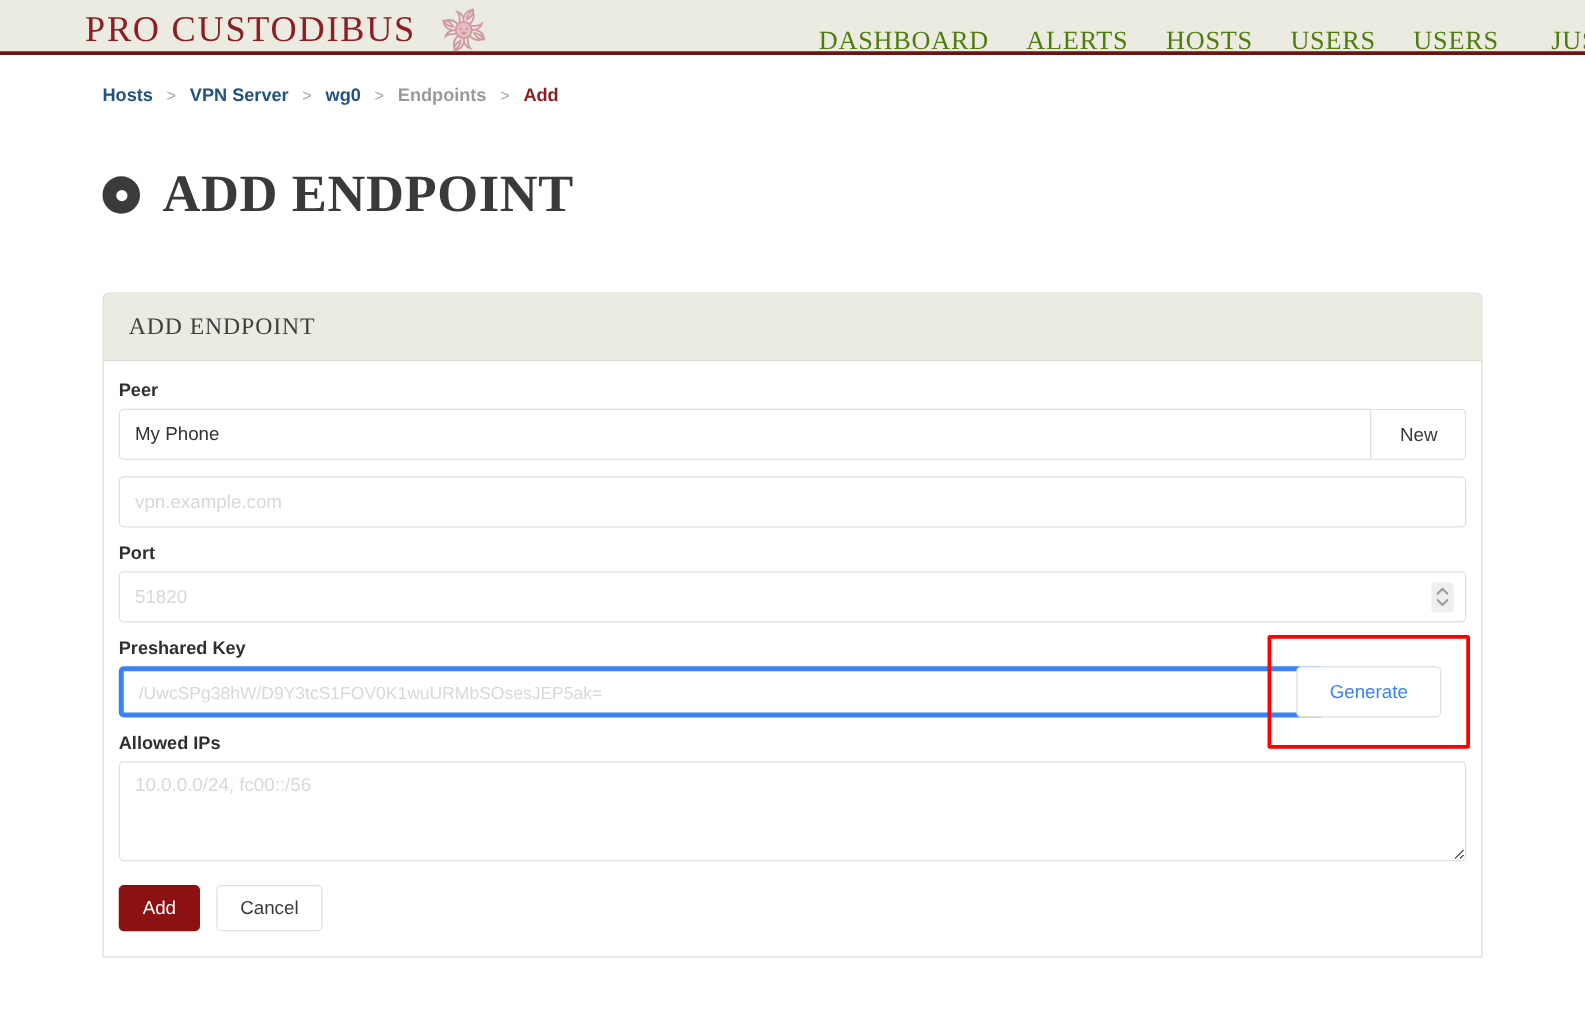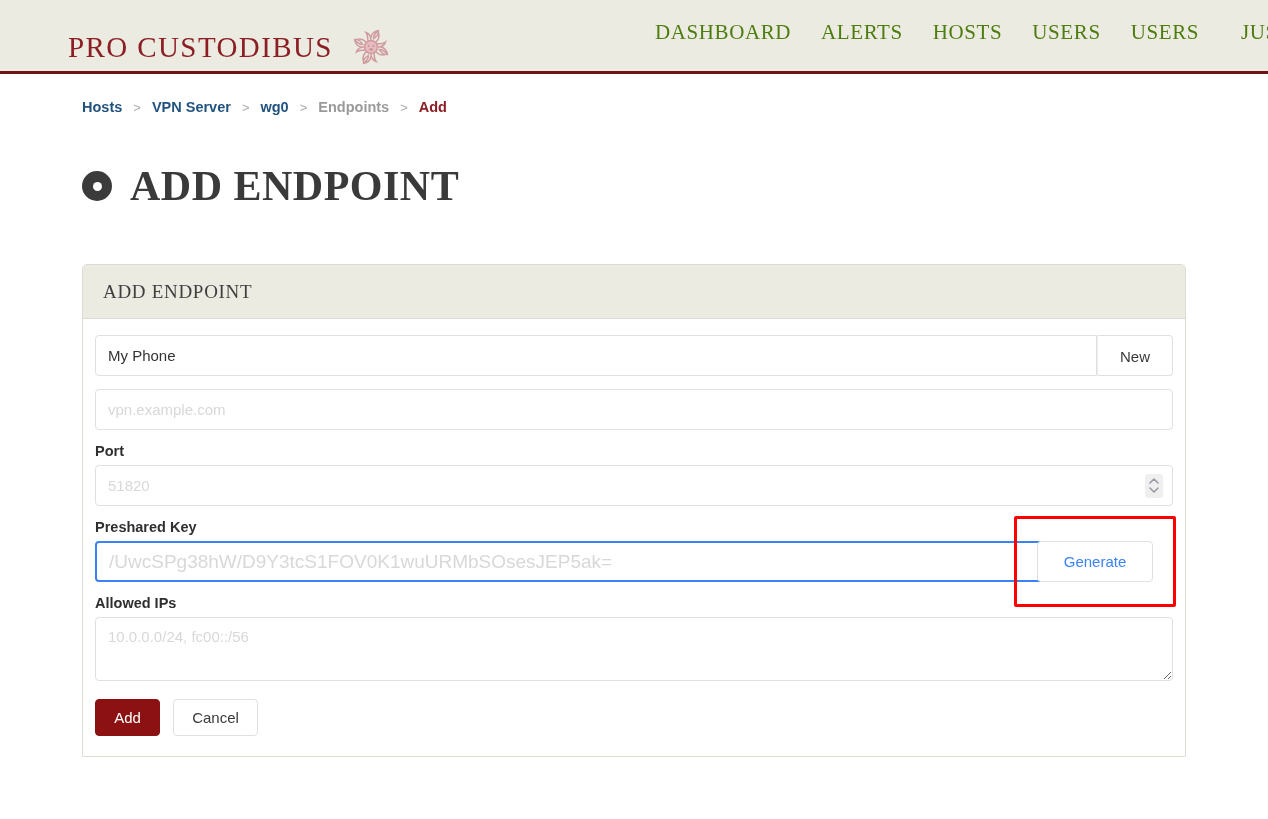--- a/index.html
+++ b/index.html
@@ -7,25 +7,25 @@
     margin: 0; padding: 0;
     width: 1268px; height: 819px;
     background: #ffffff;
     font-family: "Liberation Sans", sans-serif;
     overflow: hidden;
   }
 
   
   .site-header {
     position: relative;
-    height: 74px;
+    height: 44px;
     background: #ecebe1;
     border-bottom: 3px solid #6e1313;
     display: flex;
-    align-items: flex-end;
+    align-items: flex-start;
   }
   .brand {
     display: flex;
     align-items: center;
     margin-left: 68px;
     gap: 14px;
   }
   .brand-wordmark {
     font-family: "Liberation Serif", serif;
     font-size: 29px;
@@ -180,25 +180,25 @@
     gap: 3px;
     cursor: pointer;
   }
   .spinner svg { display: block; }
 
   
   .psk-row { position: relative; }
   .psk-input {
     width: 962px;
     height: 41px;
-    border: 2px solid #3b82f6;
+    border: 4px solid #3b82f6;
     border-radius: 4px 0 0 4px;
     padding: 0 12px;
     font-family: "Liberation Sans", sans-serif;
-    font-size: 19px;
+    font-size: 14px;
     color: #333333;
     background: #ffffff;
     outline: none;
   }
   .psk-input::placeholder { color: #d8d8d8; }
   .generate-wrap {
     position: absolute;
     right: -3px;
     top: -25px;
     border: 3px solid #fe0000;
@@ -216,21 +216,21 @@
     border-radius: 4px;
     font-family: "Liberation Sans", sans-serif;
     font-size: 15px;
     color: #3b82f6;
     cursor: pointer;
     pointer-events: auto;
   }
 
   .textarea-input {
     width: 100%;
-    height: 64px;
+    height: 80px;
     border: 1px solid #e0e0e0;
     border-radius: 4px;
     padding: 10px 12px;
     font-family: "Liberation Sans", sans-serif;
     font-size: 15px;
     color: #333333;
     background: #ffffff;
     outline: none;
     resize: vertical;
   }
@@ -328,20 +328,21 @@
 </div>
 
 <section class="card">
   <div class="card-header">
     <span class="card-header-title">ADD ENDPOINT</span>
   </div>
 
   <div class="card-body">
 
     <div class="field">
+      <label class="field-label">Peer</label>
       <div class="input-row has-addon">
         <input class="text-input" type="text" value="My Phone" style="">
         <button class="addon-btn" type="button">New</button>
       </div>
     </div>
 
     <div class="field">
       <div class="input-row">
         <input class="text-input" type="text" placeholder="vpn.example.com" style="">
       </div>

